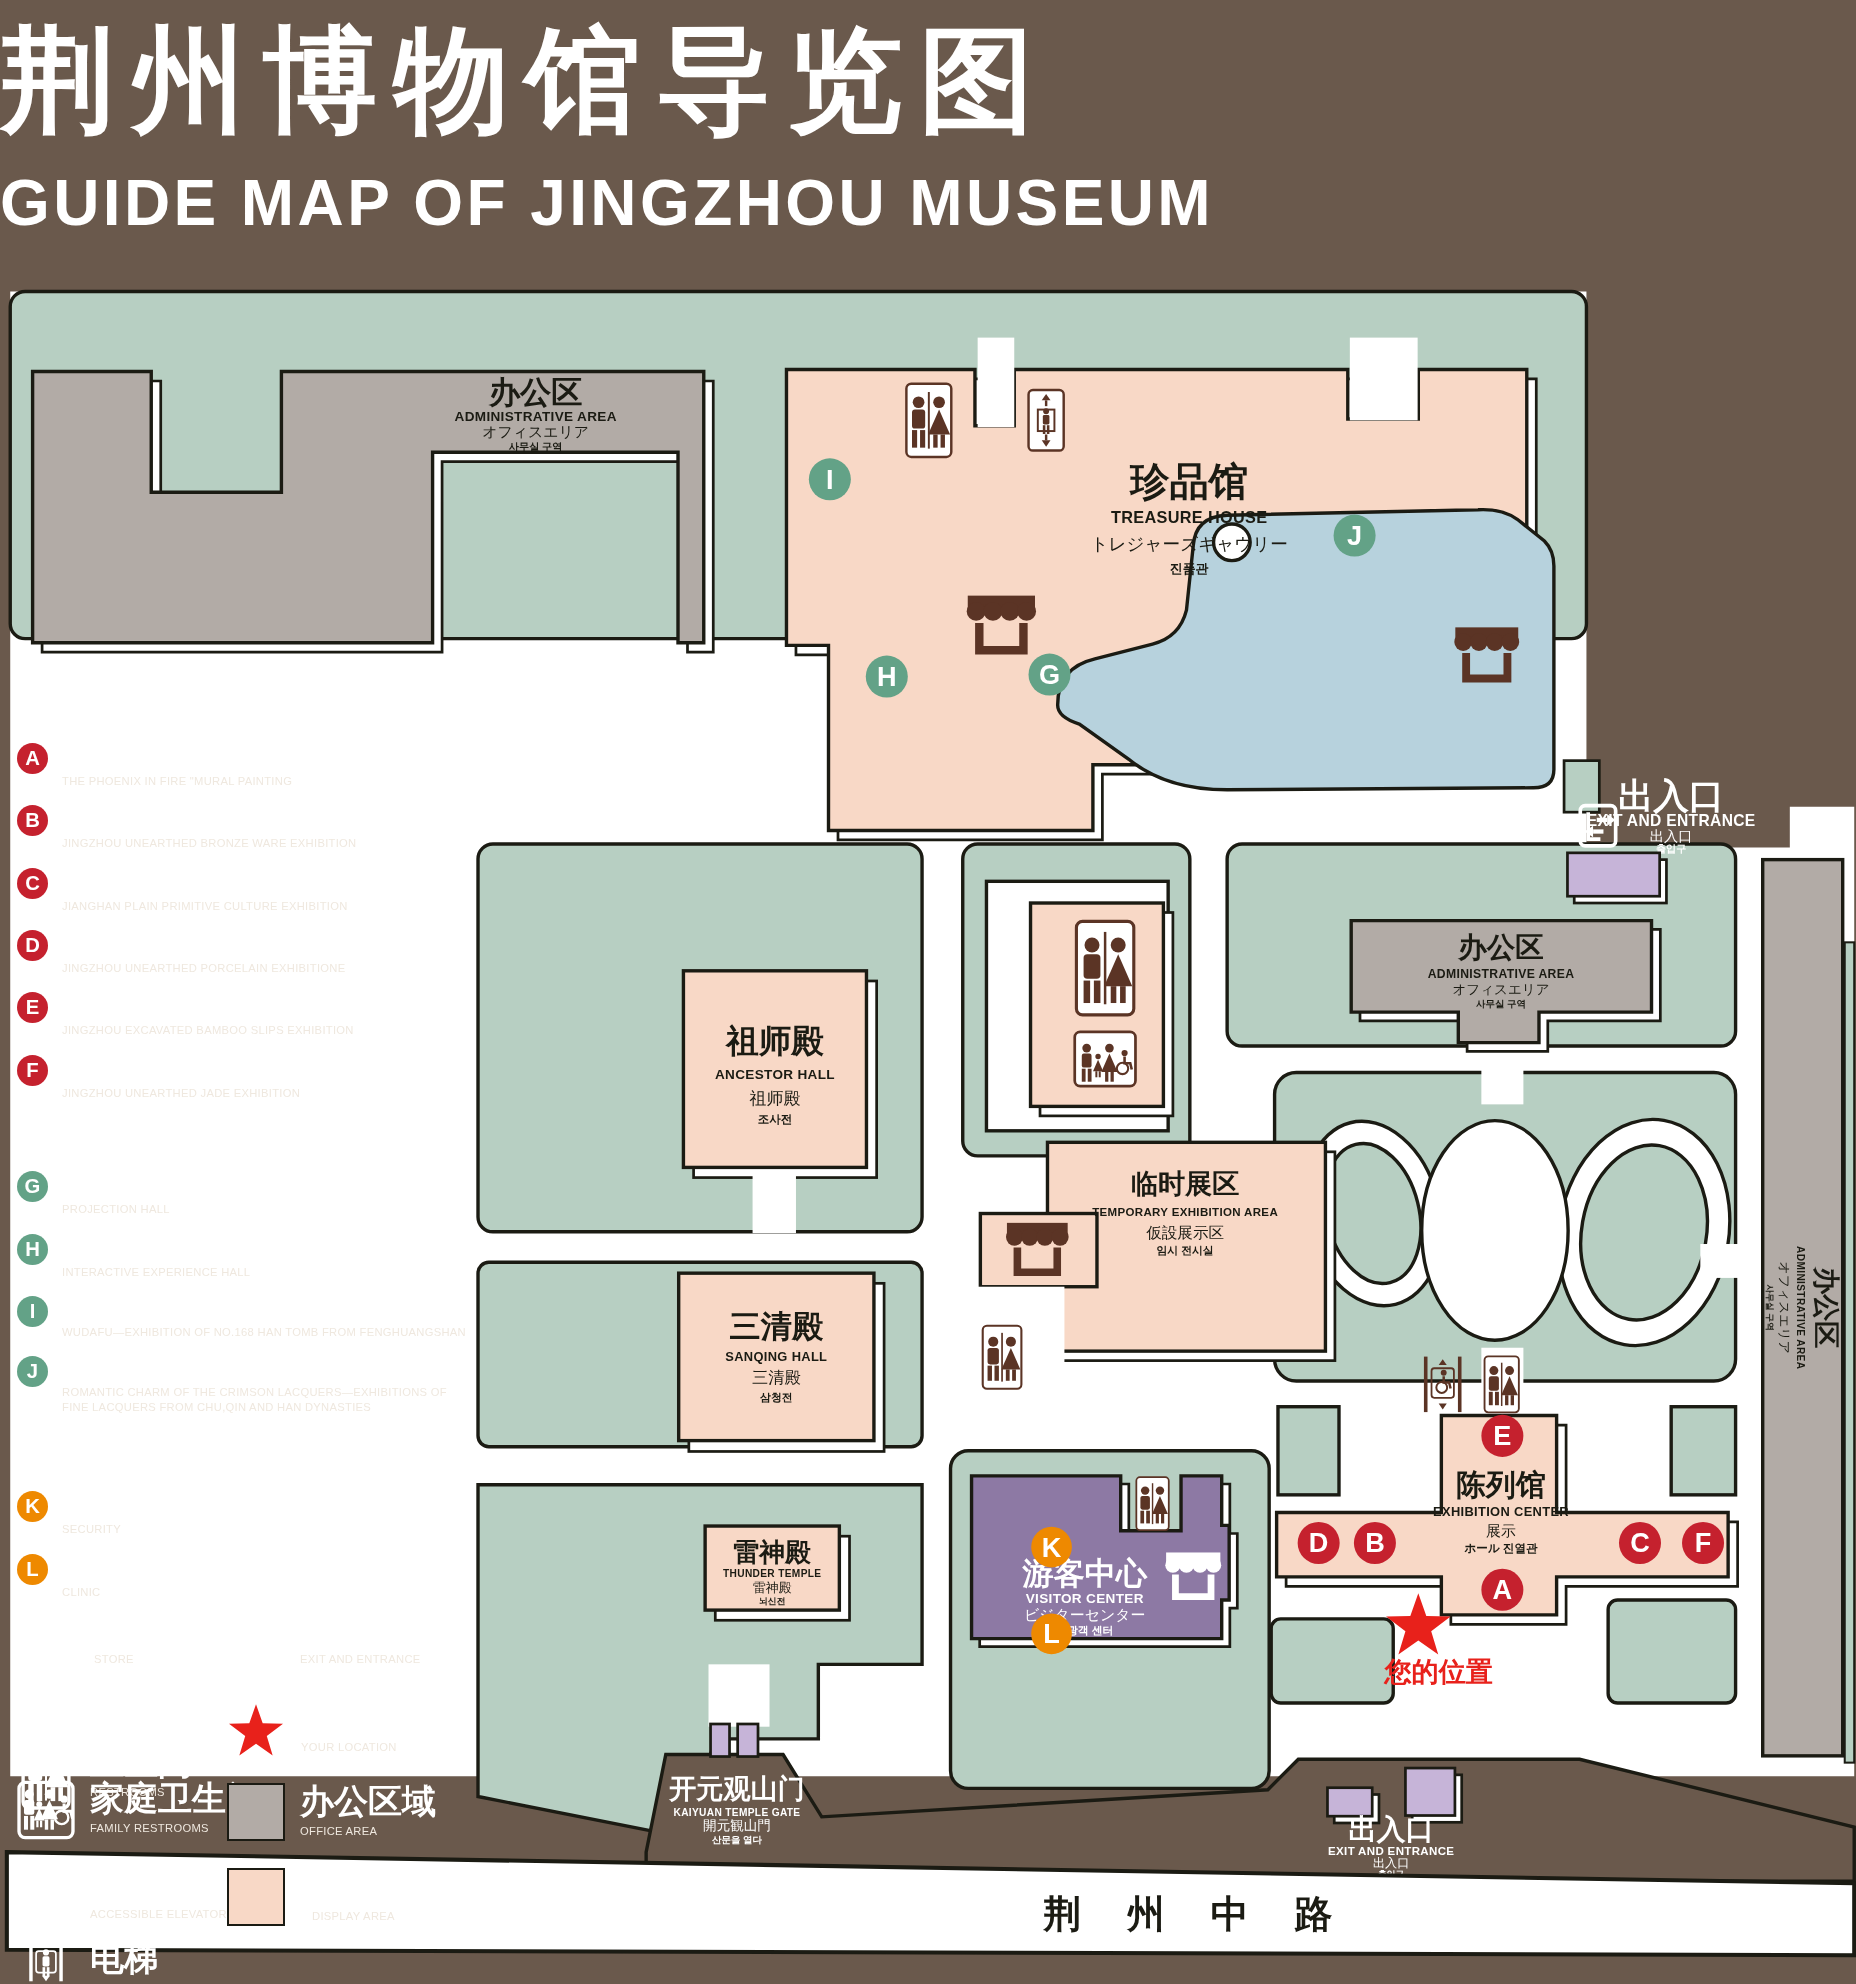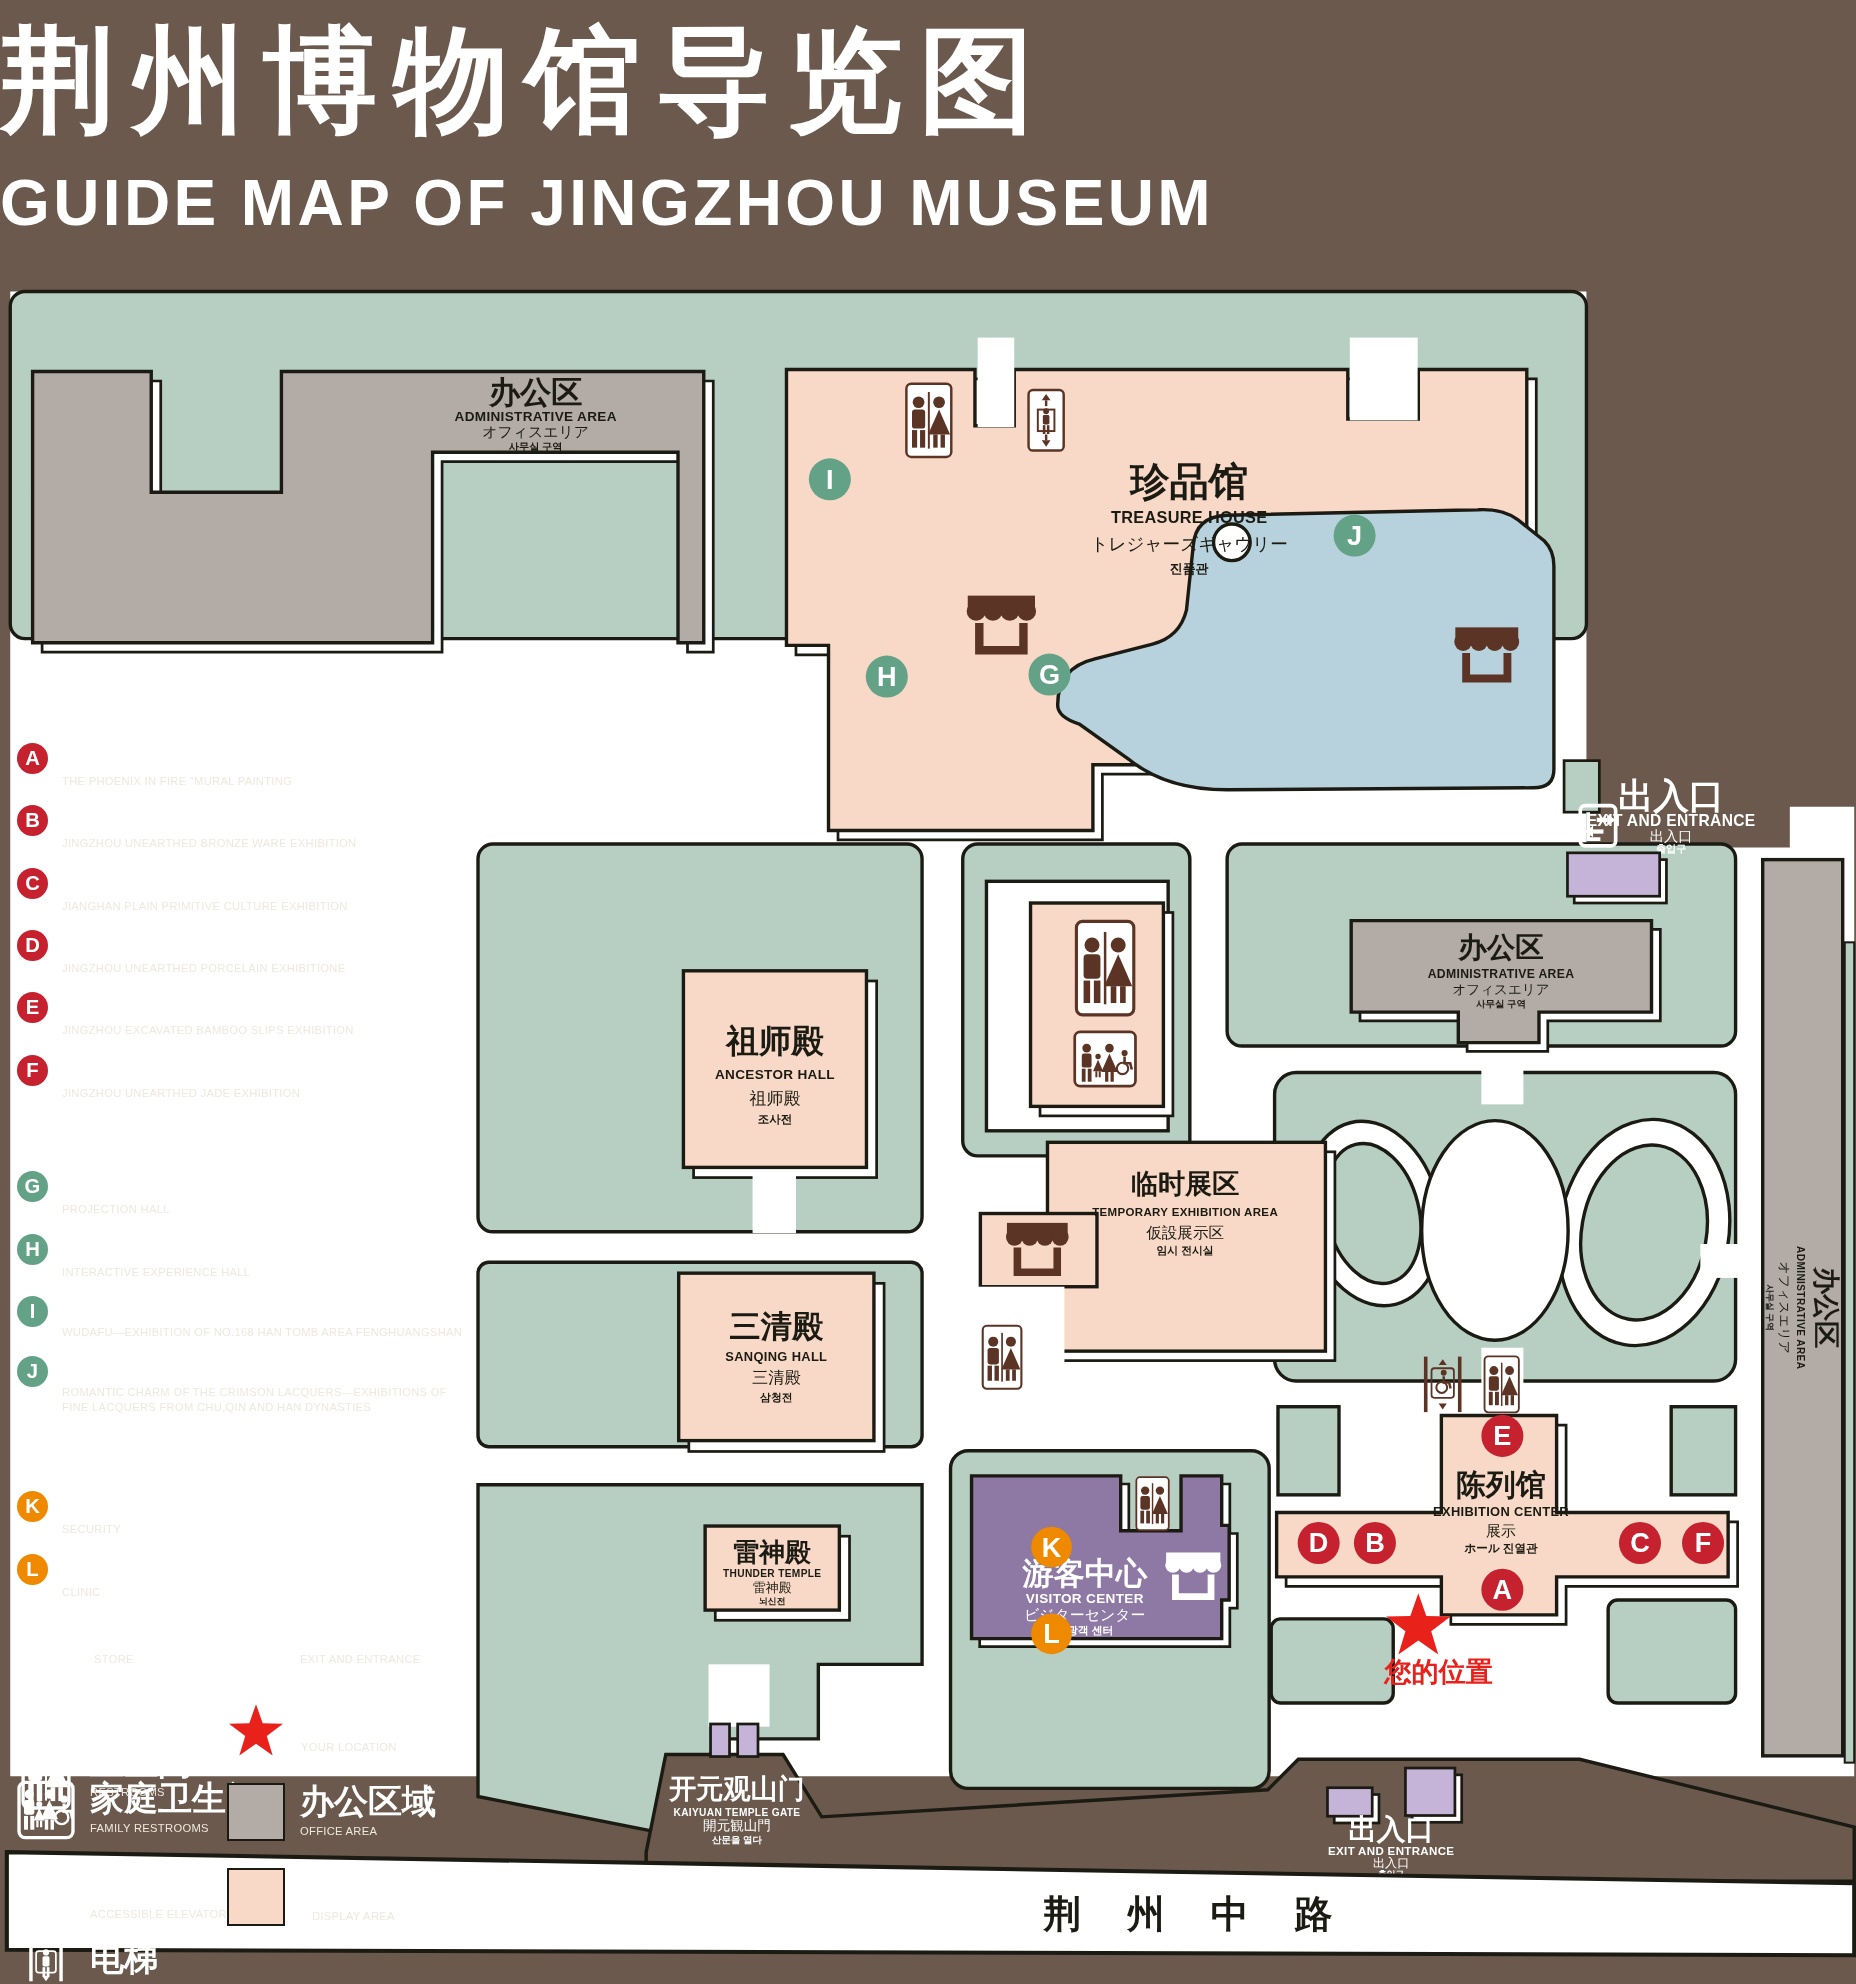--- a/index.html
+++ b/index.html
@@ -424,21 +424,21 @@
     <div class="lg-body">
         <div class="lg-zh">互动体验厅</div>
     <div class="lg-en">INTERACTIVE EXPERIENCE HALL</div>
       </div>
     <span class="lg-floor">1F</span>
   </div>
   <div class="lg-item" style="top:1296px">
     <span class="lg-badge bg-grn">I</span>
     <div class="lg-body">
         <div class="lg-zh" style="font-size:23px">五大夫遂——凤凰山168号汉墓展</div>
-    <div class="lg-en">WUDAFU—EXHIBITION OF NO.168 HAN TOMB AREA FENGHUANGSHAN</div>
+    <div class="lg-en">WUDAFU—EXHIBITION OF NO.168 HAN TOMB FROM FENGHUANGSHAN</div>
       </div>
     <span class="lg-floor">2F</span>
   </div>
   <div class="lg-item" style="top:1356px">
     <span class="lg-badge bg-grn">J</span>
     <div class="lg-body">
         <div class="lg-zh" style="font-size:23px">丹漆神韵——楚秦汉漆器精品展</div>
     <div class="lg-en">ROMANTIC CHARM OF THE CRIMSON LACQUERS—EXHIBITIONS OF FINE LACQUERS FROM CHU,QIN AND HAN DYNASTIES</div>
       </div>
     <span class="lg-floor">1-2F</span>

